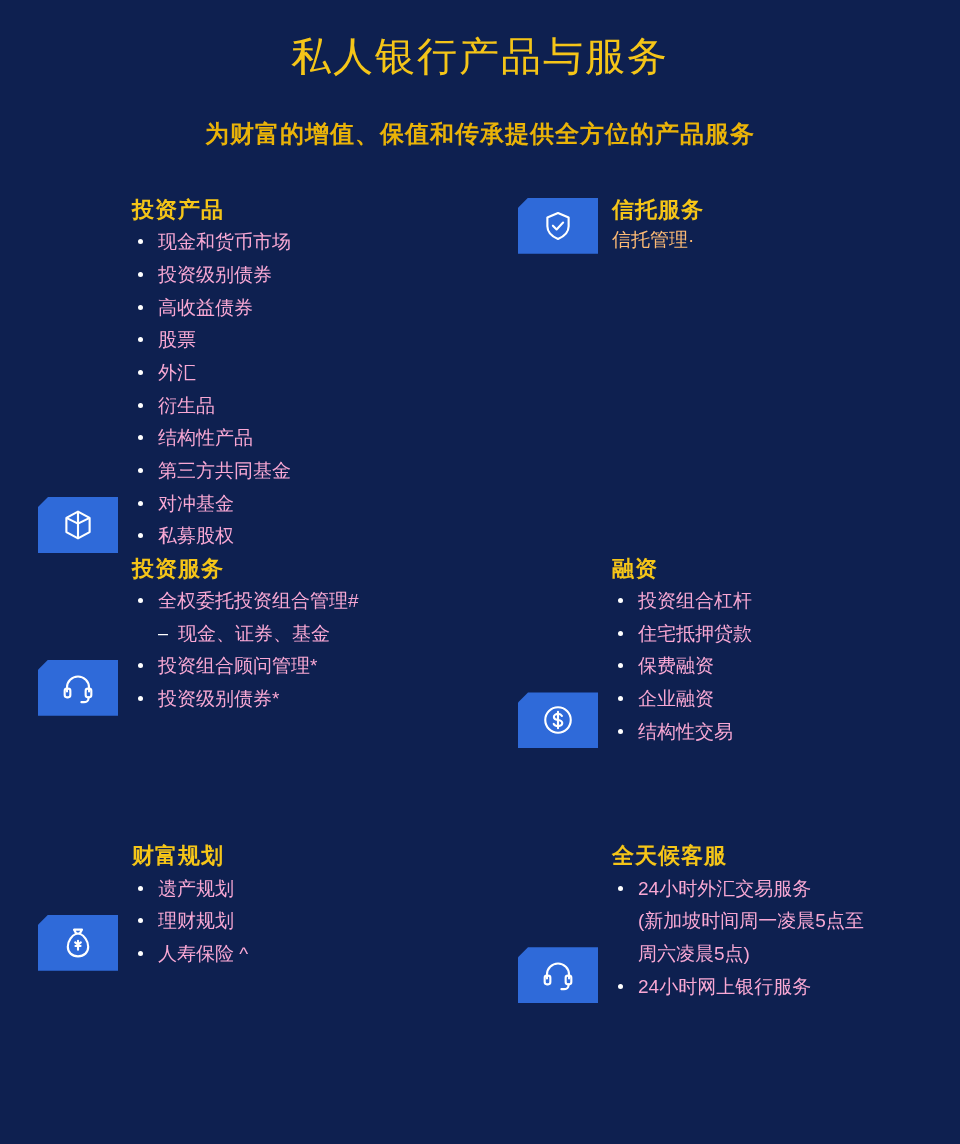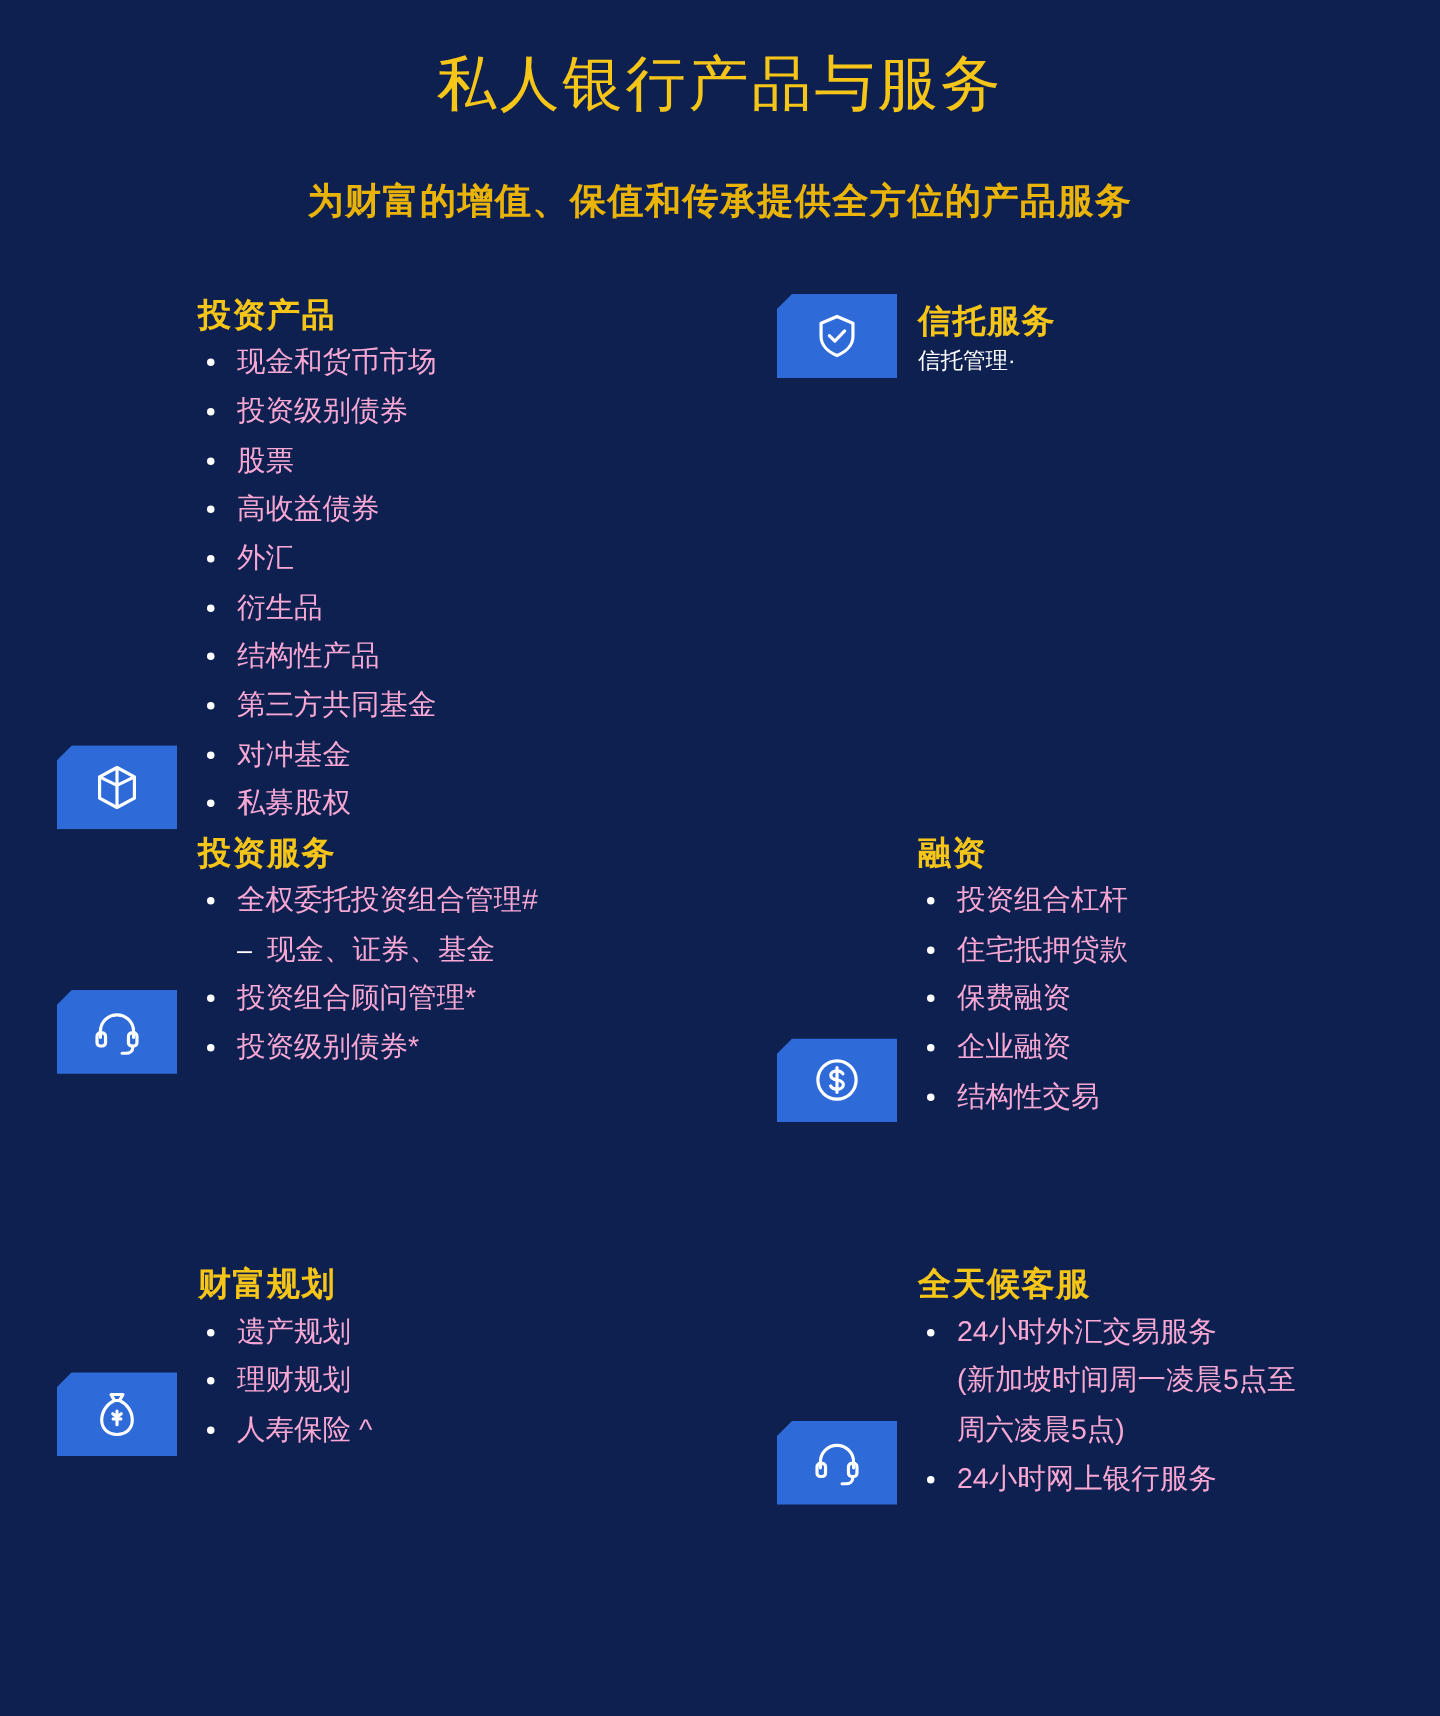--- a/index.html
+++ b/index.html
@@ -82,22 +82,22 @@
   }
   .sec-title {
     color: #f5c518;
     font-size: 22px;
     font-weight: bold;
     letter-spacing: 1px;
     line-height: 1.1;
     margin-bottom: 4px;
   }
   .plain-line {
-    font-size: 15px;
-    color: #ffffff;
+    font-size: 19px;
+    color: #fdba74;
     line-height: 1.45;
   }
 
   ul.bullets {
     list-style: none;
     margin: 0;
     padding: 0;
   }
   ul.bullets li {
     position: relative;
@@ -160,22 +160,22 @@
               <path d="M12 2.6 12 11 20.2 7"></path>
               <path d="M12 11 3.8 7"></path>
               <path d="M12 11 12 21.4"></path>
             </svg>
           </div>
           <div class="sec-body">
             <div class="sec-title">投资产品</div>
             <ul class="bullets indent-1">
               <li>现金和货币市场</li>
               <li>投资级别债券</li>
+              <li>高收益债券</li>
               <li>股票</li>
-              <li>高收益债券</li>
               <li>外汇</li>
               <li>衍生品</li>
               <li>结构性产品</li>
               <li>第三方共同基金</li>
               <li>对冲基金</li>
               <li>私募股权</li>
             </ul>
           </div>
         </div>
       </div>

